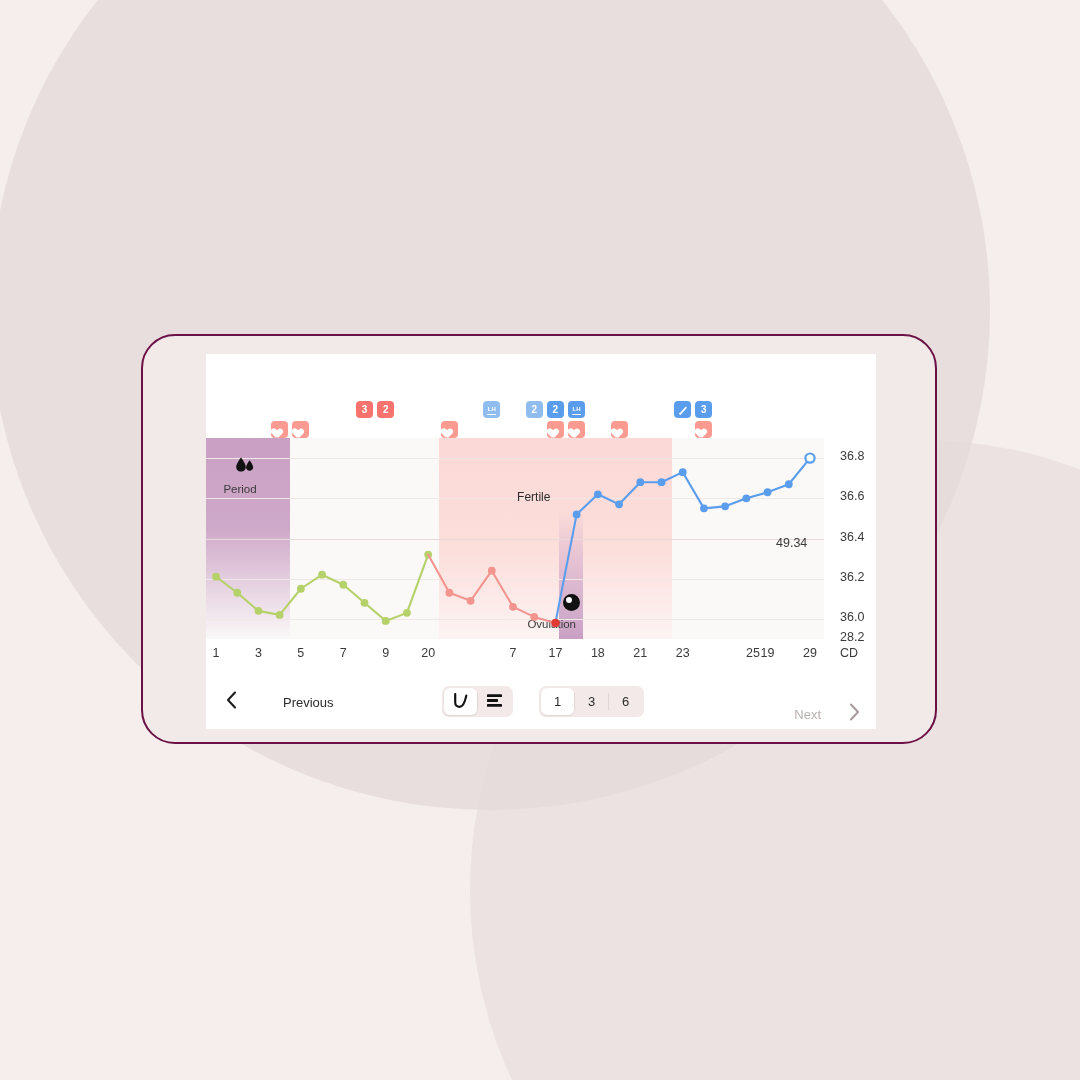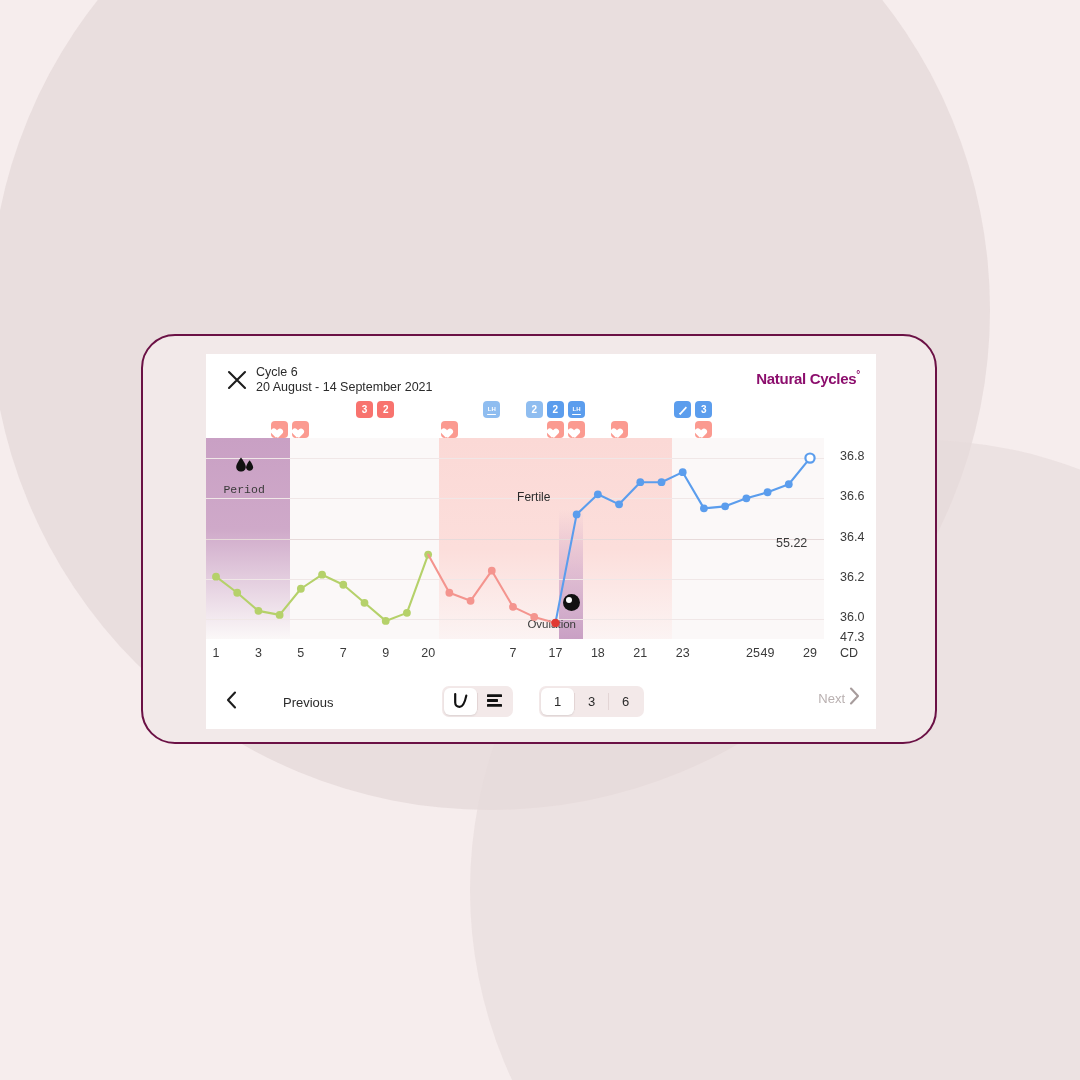--- a/index.html
+++ b/index.html
@@ -323,24 +323,24 @@
     left: 20px;
     top: 12px;
     display: flex;
     align-items: center;
     gap: 14px;
     cursor: pointer;
   }
   #next-control {
     position: absolute;
     right: 16px;
-    top: 8px;
+    top: 24px;
     display: flex;
     align-items: center;
-    gap: 4px;
+    gap: 28px;
     cursor: pointer;
     text-align: right;
   }
   .nav-text {
     font-size: 13px;
     color: #2b2b2b;
     margin-left: 32px;
   }
   .nav-text.disabled { color: #b9b0b0; }
 
@@ -389,34 +389,20 @@
 
 <div id="bg-layer">
   <div class="blob" id="blob-top"></div>
   <div class="blob" id="blob-bottom"></div>
 </div>
 
 <div id="device-frame"></div>
 
 <div id="app-panel">
 
-  <div id="panel-header">
-    <div id="close-icon">
-      <svg width="22" height="22" viewBox="0 0 22 22">
-        <path d="M3 3 L19 19 M19 3 L3 19" stroke="#1d1d1d" stroke-width="2.1" stroke-linecap="round"></path>
-      </svg>
-    </div>
-    <div id="cycle-title-group">
-      <div id="cycle-label">Cycle 6</div>
-      <div id="cycle-daterange">20 August - 14 September 2021</div>
-    </div>
-    <div id="brand-logo">
-      <span>Natural Cycles</span><span class="deg">°</span>
-    </div>
-  </div>
 
   <div id="badge-area">
       <div class="badge badge-row-top" style="left: 150px; background: rgb(248, 115, 110);">3</div>
       <div class="badge badge-row-top" style="left: 171.2px; background: rgb(248, 115, 110);">2</div>
       <div class="badge badge-row-top badge-lh" style="left: 277.3px; background: rgb(143, 189, 240);">
         <span class="lh-text">LH</span>
         <span class="lh-bar"></span>
       </div>
       <div class="badge badge-row-top" style="left: 319.7px; background: rgb(143, 189, 240);">2</div>
       <div class="badge badge-row-top" style="left: 340.9px; background: rgb(91, 157, 237);">2</div>
@@ -466,26 +452,26 @@
         <div class="gridline" style="top: 140.7px;"></div>
         <div class="gridline" style="top: 180.9px;"></div>
       </div>
 
     <div id="period-icon" style="left: 28.3929px; top: 18px;">
       <svg width="22" height="18" viewBox="0 0 22 18">
         <path d="M7 1.5 C7 1.5 2.2 7.6 2.2 10.9 C2.2 13.6 4.4 15.6 7 15.6 C9.6 15.6 11.8 13.6 11.8 10.9 C11.8 7.6 7 1.5 7 1.5 Z" fill="#111111"></path>
         <path d="M15.6 4.2 C15.6 4.2 12.1 8.8 12.1 11.3 C12.1 13.3 13.7 14.8 15.6 14.8 C17.5 14.8 19.1 13.3 19.1 11.3 C19.1 8.8 15.6 4.2 15.6 4.2 Z" fill="#111111"></path>
       </svg>
     </div>
-    <div id="period-label" style="left: 17.3929px; top: 45px; font-family: Liberation Mono, monospace;">Period</div>
+    <div id="period-label" style="left: 17.3929px; top: 45px;">Period</div>
 
     <div id="ovulation-icon" style="left: 356.929px; top: 156px;"></div>
     <div id="ovulation-label" style="left: 321.429px; top: 180px;">Ovulation</div>
     <div id="fertile-label" style="left: 303.121px; top: 52.3px; margin-left: 8px;">Fertile</div>
-    <div id="temp-callout" style="left: 570px; top: 97.53px;">55.22</div>
+    <div id="temp-callout" style="left: 570px; top: 97.53px;">49.34</div>
 
     <svg id="series-svg" viewBox="0 0 618 201" preserveAspectRatio="none">
         <polyline points="10.00,138.69 31.21,154.77 52.43,172.86 73.64,176.88 94.86,150.75 116.07,136.68 137.29,146.73 158.50,164.82 179.71,182.91 200.93,174.87 222.14,116.58" fill="none" stroke="#b5d16a" stroke-width="2.1" stroke-linejoin="round" stroke-linecap="round"></polyline>
         <circle cx="10.00" cy="138.69" r="3.9" fill="#b5d16a"></circle>
         <circle cx="31.21" cy="154.77" r="3.9" fill="#b5d16a"></circle>
         <circle cx="52.43" cy="172.86" r="3.9" fill="#b5d16a"></circle>
         <circle cx="73.64" cy="176.88" r="3.9" fill="#b5d16a"></circle>
         <circle cx="94.86" cy="150.75" r="3.9" fill="#b5d16a"></circle>
         <circle cx="116.07" cy="136.68" r="3.9" fill="#b5d16a"></circle>
         <circle cx="137.29" cy="146.73" r="3.9" fill="#b5d16a"></circle>
@@ -516,37 +502,37 @@
         <circle cx="349.43" cy="184.92" r="4.2" fill="#e03a32"></circle>
       </svg>
   </div>
 
   <div id="y-axis">
       <div class="y-tick" style="top: 11.1px;">36.8</div>
       <div class="y-tick" style="top: 51.3px;">36.6</div>
       <div class="y-tick" style="top: 91.5px;">36.4</div>
       <div class="y-tick" style="top: 131.7px;">36.2</div>
       <div class="y-tick" style="top: 171.9px;">36.0</div>
-      <div class="y-tick" style="top: 192px;">47.3</div>
+      <div class="y-tick" style="top: 192px;">28.2</div>
     </div>
   <div id="x-axis">
       <div class="x-tick" style="left: 10px;">1</div>
       <div class="x-tick" style="left: 52.4286px;">3</div>
       <div class="x-tick" style="left: 94.8571px;">5</div>
       <div class="x-tick" style="left: 137.286px;">7</div>
       <div class="x-tick" style="left: 179.714px;">9</div>
       <div class="x-tick" style="left: 222.143px;">20</div>
       <div class="x-tick" style="left: 264.571px; margin-top: 40px;">13</div>
       <div class="x-tick" style="left: 307px;">7</div>
       <div class="x-tick" style="left: 349.429px;">17</div>
       <div class="x-tick" style="left: 391.857px;">18</div>
       <div class="x-tick" style="left: 434.286px;">21</div>
       <div class="x-tick" style="left: 476.714px;">23</div>
       <div class="x-tick" style="left: 547px;">25</div>
-      <div class="x-tick" style="left: 561.571px;">49</div>
+      <div class="x-tick" style="left: 561.571px;">19</div>
       <div class="x-tick" style="left: 604px;">29</div>
     </div>
   <div id="cd-label-y">CD</div>
 
   <div id="footer-bar">
 
     <div id="prev-control">
       <span>
         <svg width="11" height="18" viewBox="0 0 11 18">
           <path d="M9 1.5 L2 9 L9 16.5" fill="none" stroke="#1d1d1d" stroke-width="2.1" stroke-linecap="round" stroke-linejoin="round"></path>

